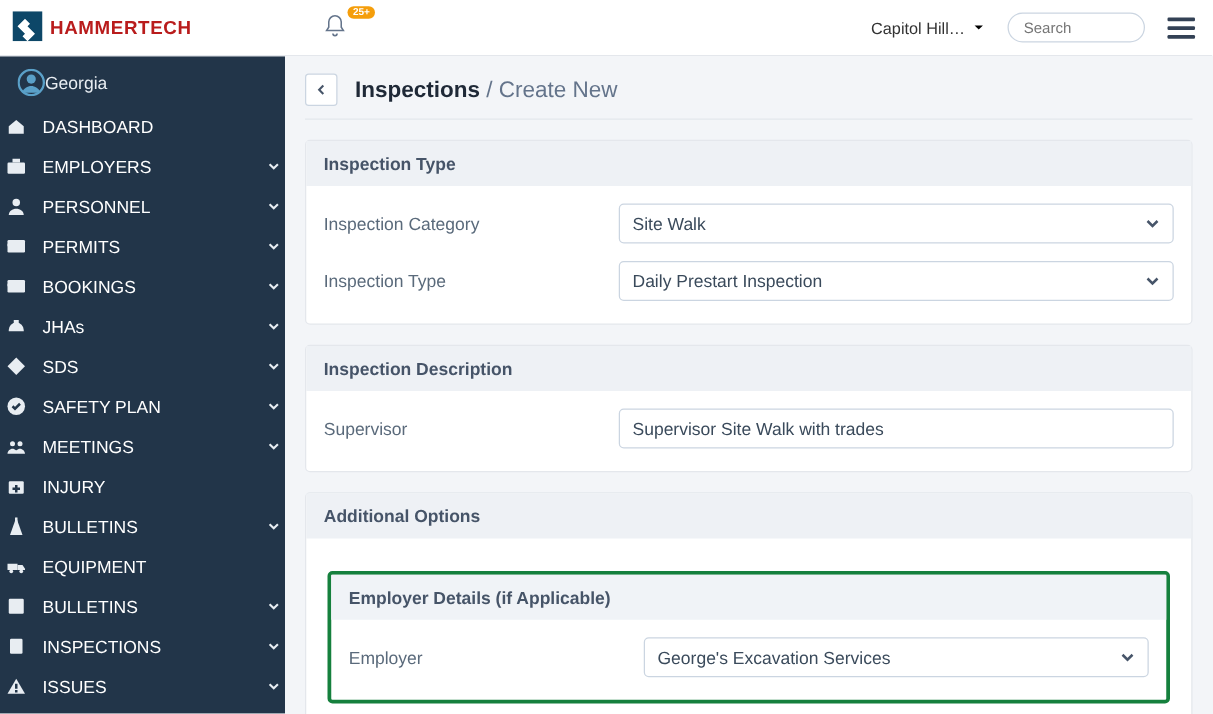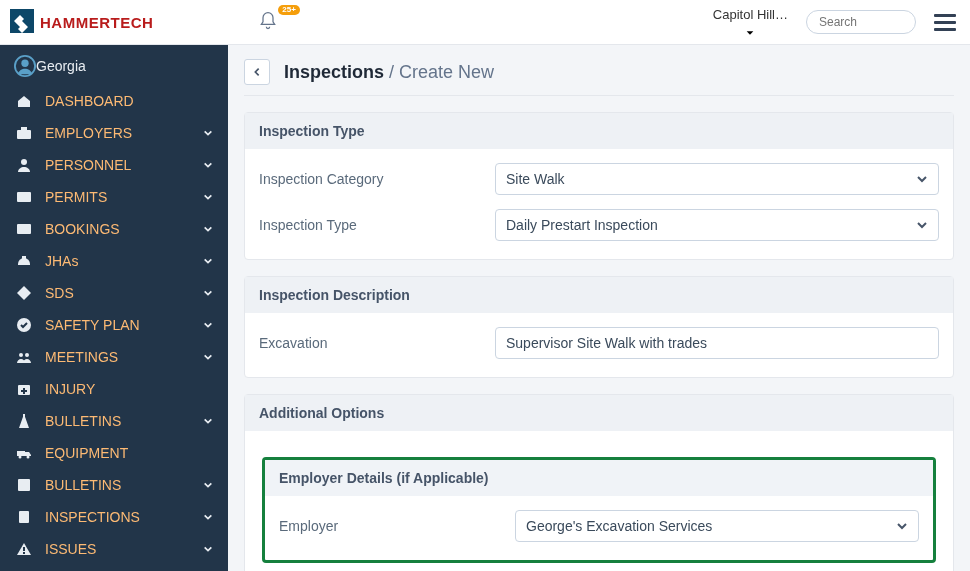--- a/index.html
+++ b/index.html
@@ -6,33 +6,33 @@
   body { width:970px; height:571px; overflow:hidden; background:#fff; font-size:14px; color:#333; }
   .app { display:flex; flex-direction:column; width:970px; height:571px; }
   .topbar { height:45px; border-bottom:1px solid #e4e7ec; display:flex; align-items:center; padding:0 14px 0 10px; }
   .logo-wrap { display:flex; align-items:center; gap:6px; }
   .logo-mark svg { width:24px; height:24px; }
   .brand { font-weight:700; color:#b91c1c; font-size:15px; letter-spacing:0.5px; }
   .bell-wrap { margin-left:105px; position:relative; }
   .bell-wrap svg { width:20px; height:20px; stroke:#64748b; fill:none; }
   .bell-badge { position:absolute; top:-6px; left:20px; background:#f59e0b; color:#fff; font-size:8px; font-weight:700; padding:1px 4px; border-radius:8px; line-height:1; }
   .top-right { margin-left:auto; display:flex; align-items:center; gap:18px; }
-  .project-sel { display:flex; align-items:center; gap:6px; color:#333; cursor:pointer; font-size:13px;flex-direction:column;}
+  .project-sel { display:flex; align-items:center; gap:6px; color:#333; cursor:pointer; font-size:13px;}
   .project-sel svg { width:10px; height:10px; }
   .search-box { display:flex; align-items:center; border:1px solid #cbd5e1; border-radius:18px; padding:4px 12px; width:110px; justify-content:space-between;gap:40px;}
   .search-box input { border:none; outline:none; width:64px; font-size:12px; color:#6b7280; background:transparent;}
   .search-box svg { width:14px; height:14px; stroke:#374151; fill:none;}
   .hamburger { width:22px; cursor:pointer; }
   .hamburger div { height:3px; background:#334155; margin:4px 0; border-radius:1px;}
   .body { flex:1; display:flex; overflow:hidden; }
   .sidebar { width:228px; background:#223549; color:#e8edf2; height:100%; overflow-y:auto; }
   .sidebar::-webkit-scrollbar{width:0;}
   .user-row { display:flex; align-items:center; gap:0; padding:10px 14px 8px; color:#e8edf2;}
   .user-row svg { width:22px; height:22px; }
-  .nav-item { display:flex; align-items:center; gap:12px; padding:8px 15px; cursor:pointer; font-size:14px; color:#fdba74;}
+  .nav-item { display:flex; align-items:center; gap:12px; padding:8px 4px; cursor:pointer; font-size:14px; color:#ffffff;}
   .nav-item .icon{ width:18px; display:flex; justify-content:center;}
   .nav-item .icon svg{ width:16px; height:16px; fill:#e8edf2; }
   .nav-item .label{ flex:1; }
   .nav-item .chev svg{ width:10px; height:10px; stroke:#e8edf2; fill:none; }
   .main { flex:1; background:#f3f5f8; height:100%; overflow-y:auto; padding:14px 16px 0;}
   .page-head { display:flex; align-items:center; gap:14px; padding-bottom:10px; border-bottom:1px solid #e4e7ec;}
   .back-btn { width:26px; height:26px; border:1px solid #cbd5e1; border-radius:3px; background:#fff; display:flex; align-items:center; justify-content:center; cursor:pointer;}
   .back-btn svg{ width:10px; height:10px; stroke:#475569; fill:none;}
   .page-title { font-size:18px; font-weight:600; color:#1f2937; }
   .page-title .sub { font-weight:400; color:#64748b; }
@@ -370,21 +370,21 @@
               </div>
             </div>
           </div>
         </div>
       </div>
 
       <div class="section">
         <div class="section-h">Inspection Description</div>
         <div class="section-body">
           <div class="row">
-            <div class="lbl">Excavation</div>
+            <div class="lbl">Supervisor</div>
             <div class="ctrl">
               <div class="inp">
                 <span>Supervisor Site Walk with trades</span>
               </div>
             </div>
           </div>
         </div>
       </div>
 
       <div class="section">

